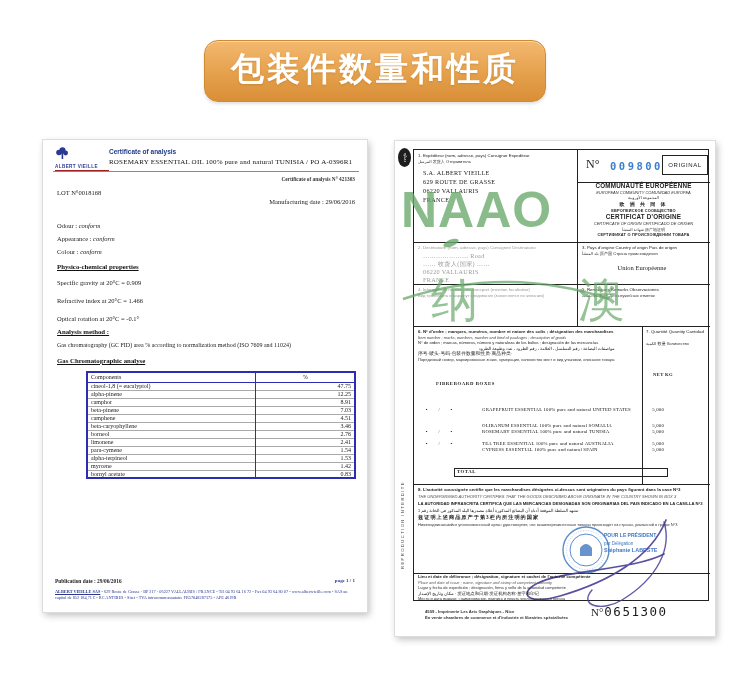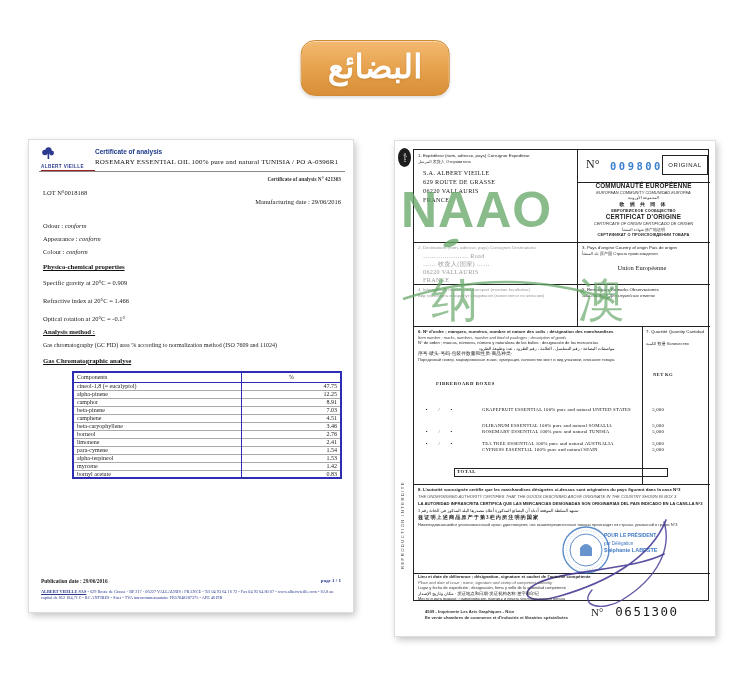--- a/index.html
+++ b/index.html
@@ -16,21 +16,21 @@
     color:#ffffff;letter-spacing:3px;text-shadow:0 1px 2px rgba(160,100,20,.35);white-space:nowrap;}
 
   
   .doc{position:absolute;background:#fff;border:1px solid #ddd;
        box-shadow:1.5px 2.5px 7px rgba(0,0,0,.25);}
   .abs{position:absolute;}
   .it{font-style:italic;}
   .r{text-align:right;} .c{text-align:center;}
 
   
-  #docL{left:28px;top:139px;width:326px;height:474px;}
+  #docL{left:42px;top:139px;width:326px;height:474px;}
   .l-logo{left:12px;top:6px;width:58px;}
   .l-logo-name{font-family:"Liberation Sans",sans-serif;font-size:4.6px;font-weight:bold;
     color:#2b3990;letter-spacing:.4px;white-space:nowrap;}
   .l-logo-bar{width:54px;height:1.5px;background:#a11f1f;margin-top:1px;}
   .l-coa{left:66px;top:8px;font-family:"Liberation Sans",sans-serif;font-size:6.5px;
     font-weight:bold;color:#1e3a8a;}
   .l-title{left:66px;top:18px;font-size:7px;color:#111;letter-spacing:.2px;}
   .l-rule{left:10px;top:31px;width:306px;border-top:1px solid #8a8a8a;}
   .l-certno{right:12px;top:36px;font-size:5.3px;font-weight:bold;color:#333;}
   .l-line{font-size:6.5px;color:#222;}
@@ -109,34 +109,34 @@
   .is-fr{font-family:"Liberation Sans",sans-serif;font-size:4.3px;font-weight:bold;color:#222;}
   .is-en{font-family:"Liberation Sans",sans-serif;font-size:4px;font-style:italic;color:#555;}
   .is-es{font-family:"Liberation Sans",sans-serif;font-size:4px;color:#333;}
   .is-arzh{font-size:4.4px;}
   .is-ru{font-family:"Liberation Sans",sans-serif;font-size:3.9px;color:#333;}
   .print-info{left:30px;top:468px;font-family:"Liberation Sans",sans-serif;font-size:4.2px;
     color:#333;line-height:5.6px;font-weight:bold;}
   .serial{left:196px;top:461px;}
   .serial .nl{font-size:11px;color:#1a1a1a;}
   .serial .nv{font-family:"DejaVu Sans Mono",monospace;font-size:12.5px;color:#1a1a1a;
-    letter-spacing:1.5px;margin-left:12px;}
+    letter-spacing:1.5px;margin-left:1px;}
   
   .wm{pointer-events:none;}
   .wm-naao{left:6px;top:40px;font-family:"Liberation Sans",sans-serif;font-weight:bold;
     font-size:50px;color:rgba(104,168,106,.78);letter-spacing:1px;}
   .wm-cn{left:36px;top:128px;font-size:47px;color:rgba(104,168,106,.7);letter-spacing:44px;white-space:nowrap;}
 </style>
 </head>
 <body>
 
 <div id="canvas" data-name="page">
 
   <div class="banner" data-name="banner">
-    <span class="banner-text" data-name="banner-title">البضائع</span>
+    <span class="banner-text" data-name="banner-title">包装件数量和性质</span>
   </div>
 
   <div class="doc" id="docL" data-name="certificate-of-analysis-document">
     <div class="abs l-logo" data-name="albert-vieille-logo">
       <svg width="14" height="13" viewBox="0 0 14 13" data-name="tree-logo-icon">
         <circle cx="4" cy="5.5" r="2.8" fill="#2b3990"></circle>
         <circle cx="7.5" cy="3.4" r="3.1" fill="#2b3990"></circle>
         <circle cx="10.6" cy="6" r="2.4" fill="#2b3990"></circle>
         <rect x="6.6" y="6" width="1.6" height="6" fill="#2b3990"></rect>
       </svg>

